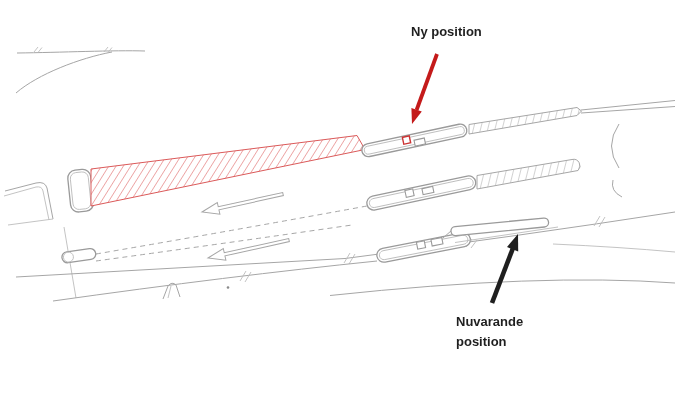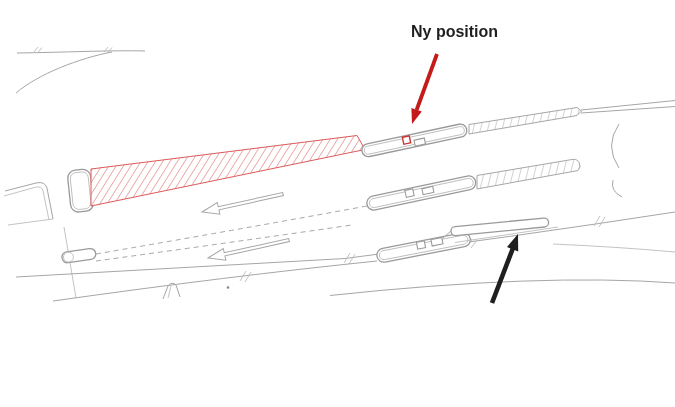--- a/index.html
+++ b/index.html
@@ -33,21 +33,21 @@
   .ph-red {stroke:var(--c-hatch_red);stroke-width:1.1;}
   .ph-gray{stroke:var(--c-drawing_gray);stroke-width:1;}
   .arr-out{fill:#fff;stroke:var(--c-drawing_gray);stroke-width:1;}
   .red-shaft{stroke:var(--c-annotation_red);stroke-width:3.8;fill:none;}
   .red-head {fill:var(--c-annotation_red);stroke:none;}
   .blk-shaft{stroke:var(--c-annotation_black);stroke-width:4.6;fill:none;}
   .blk-head {fill:var(--c-annotation_black);stroke:none;}
   .dot{fill:#8a8a8a;stroke:none;}
   .label{
     position:absolute;color:var(--c-annotation_black);
-    font-weight:700;font-size:16px;line-height:20px;white-space:pre-line;
+    font-weight:700;font-size:13px;line-height:20px;white-space:pre-line;
   }
   .label-ny{left:411px;top:22px;}
   .label-nu{left:456px;top:312px;}
 </style>
 </head>
 <body>
 
 <div class="stage">
 
   <svg width="675" height="407" viewBox="0 0 675 407">
@@ -172,13 +172,15 @@
       <line class="red-shaft" x1="437" y1="54" x2="416.6" y2="110"></line>
       <polygon class="red-head" points="412,124 421.8,111.6 411.4,108"></polygon>
     </g>
     <g>
       <line class="blk-shaft" x1="492" y1="303" x2="513" y2="248"></line>
       <polygon class="blk-head" points="518,234 518.2,251.5 507,247"></polygon>
     </g>
   </svg>
 
   <div class="label label-ny">Ny position</div>
+  <div class="label label-nu">Nuvarande
+position</div>
 </div>
 
 </body></html>

